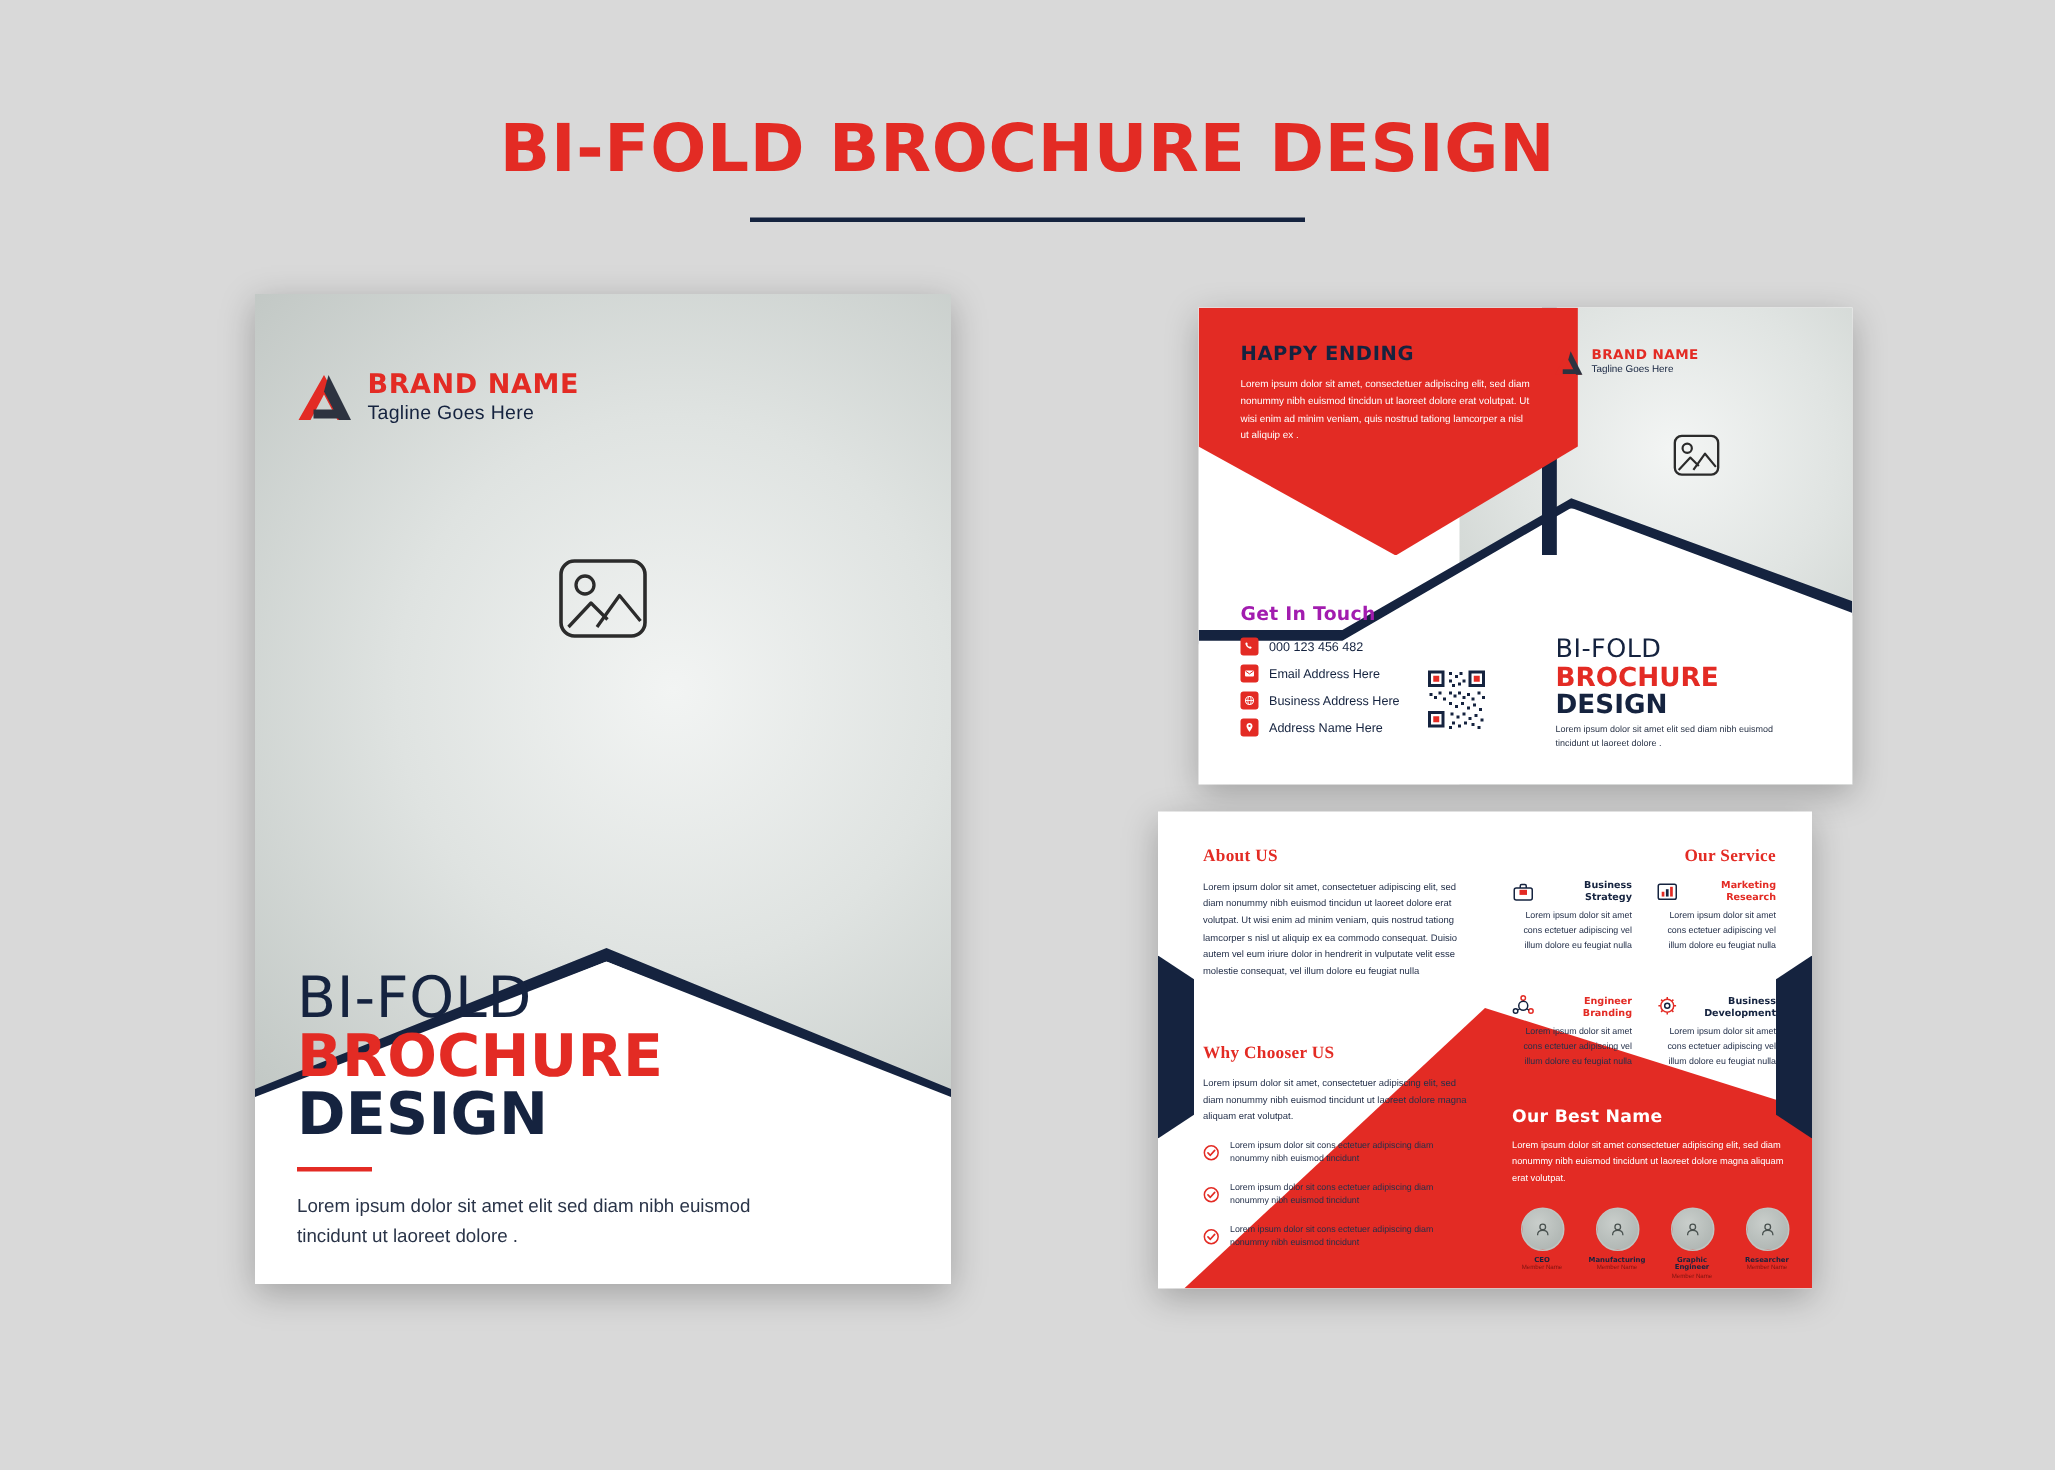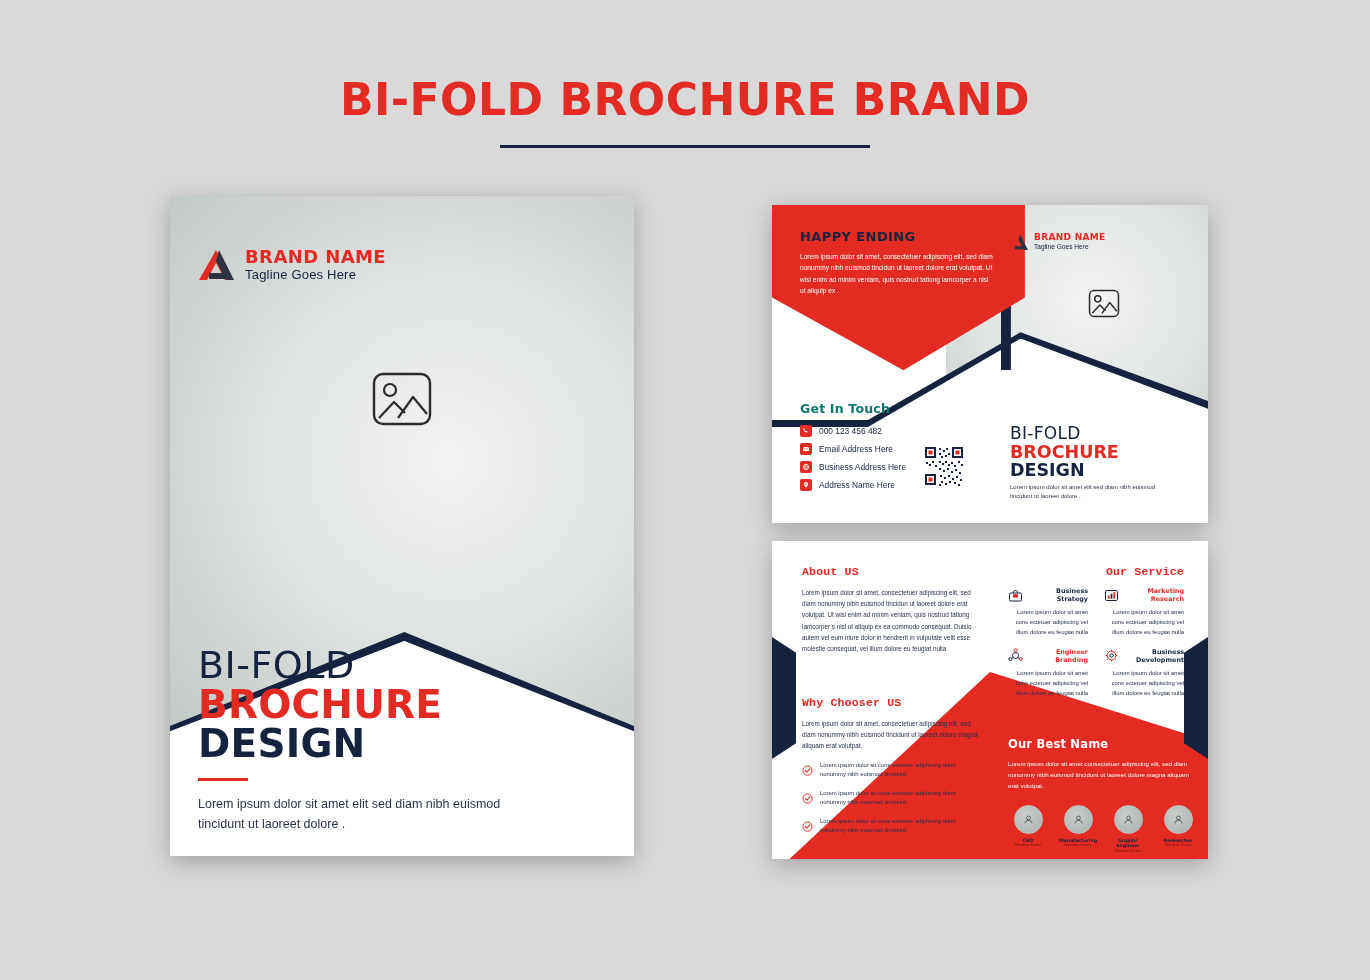--- a/index.html
+++ b/index.html
@@ -54,21 +54,21 @@
   .hl1{font-size:38px;font-weight:400;color:#15233f;letter-spacing:.5px;line-height:1.02;
     font-family:"DejaVu Sans",sans-serif;}
   .hl2{font-size:39px;font-weight:700;color:#e32b24;letter-spacing:.2px;line-height:1.02;
     font-family:"DejaVu Sans",sans-serif;}
   .hl3{font-size:39px;font-weight:700;color:#15233f;letter-spacing:.2px;line-height:1.02;
     font-family:"DejaVu Sans",sans-serif;}
   .hl-rule{width:50px;height:3px;background:#e32b24;margin:14px 0 14px;}
   .cover-sub{font-size:12.5px;color:#2a3448;line-height:1.55;}
 
   
-  #spread1{left:772px;top:205px;width:436px;height:318px;}
+  #spread1{left:799px;top:205px;width:436px;height:318px;}
   .s1-grad{position:absolute;right:0;top:0;width:60%;height:100%;
     background:radial-gradient(circle at 55% 30%, #f3f5f4 0%, #e0e4e2 40%, #c6ccc8 85%, #bcc3bf 100%);}
   .s1-white-bottom{position:absolute;left:0;bottom:0;width:100%;height:58%;background:#fff;
     clip-path:polygon(0 100%,0 48%,22% 48%,57% 0,100% 38%,100% 100%);}
   .s1-navy-bottom{position:absolute;left:0;bottom:0;width:100%;height:60%;background:#15233f;
     clip-path:polygon(0 46%,22% 46%,57% 0,100% 36%,100% 41%,57% 5%,22% 51%,0 51%);}
   .s1-red{position:absolute;left:0;top:0;width:58%;height:52%;background:#e32b24;
     clip-path:polygon(0 0,100% 0,100% 56%,52% 100%,0 56%);}
   .s1-navy-edge{position:absolute;left:52.5%;top:0;width:10px;height:52%;background:#15233f;
     clip-path:polygon(0 0,100% 0,100% 100%,0 100%);}
@@ -89,45 +89,45 @@
   .s1-h1{font-size:17px;color:#15233f;letter-spacing:.3px;line-height:1.04;
     font-family:"DejaVu Sans",sans-serif;}
   .s1-h2{font-size:17.5px;font-weight:700;color:#e32b24;line-height:1.04;
     font-family:"DejaVu Sans",sans-serif;}
   .s1-h3{font-size:17.5px;font-weight:700;color:#15233f;line-height:1.04;
     font-family:"DejaVu Sans",sans-serif;}
   .s1-sub{position:absolute;left:238px;bottom:22px;width:160px;font-size:6px;
     color:#2a3448;line-height:1.5;}
 
   .git{position:absolute;left:28px;top:196px;}
-  .git-ttl{font-size:12.5px;font-weight:700;color:#0f766e;letter-spacing:.2px;
+  .git-ttl{font-size:12.5px;font-weight:700;color:#a21caf;letter-spacing:.2px;
     font-family:"DejaVu Sans",sans-serif;margin-bottom:9px;}
   .git-row{display:flex;align-items:center;gap:7px;margin-bottom:6px;}
   .git-ic{width:12px;height:12px;border-radius:2px;background:#e32b24;flex:none;
     display:flex;align-items:center;justify-content:center;}
   .git-ic svg{display:block;}
   .git-tx{font-size:8.4px;color:#15233f;white-space:nowrap;}
   .qr{position:absolute;left:151px;top:240px;width:42px;height:42px;}
 
   
   #spread2{left:772px;top:541px;width:436px;height:318px;}
   .s2-notch-l{position:absolute;left:0;top:96px;width:24px;height:122px;background:#15233f;
     clip-path:polygon(0 0,100% 13%,100% 87%,0 100%);}
   .s2-notch-r{position:absolute;right:0;top:96px;width:24px;height:122px;background:#15233f;
     clip-path:polygon(100% 0,0 13%,0 87%,100% 100%);}
   .s2-red{position:absolute;left:0;bottom:0;width:100%;height:60%;background:#e32b24;
     clip-path:polygon(4% 100%,50% 2%,100% 38%,100% 100%);}
 
   .col-l{position:absolute;left:30px;top:24px;width:176px;}
   .col-r{position:absolute;left:236px;top:24px;width:176px;text-align:right;}
   .sec-ttl{font-size:11.5px;font-weight:700;color:#e32b24;letter-spacing:.2px;
-    font-family:Liberation Mono, monospace;margin-bottom:9px;}
+    font-family:Liberation Serif, serif;margin-bottom:9px;}
   .body-sm{font-size:6.3px;color:#24304a;line-height:1.78;}
 
-  .svc-grid{display:flex;flex-wrap:wrap;gap:10px 16px;margin-top:4px;}
+  .svc-grid{display:flex;flex-wrap:wrap;gap:26px 16px;margin-top:4px;}
   .svc{width:80px;}
   .svc-head{display:flex;align-items:center;gap:5px;margin-bottom:5px;}
   .svc-ic{width:15px;height:15px;flex:none;}
   .svc-nm{font-size:6.4px;font-weight:700;line-height:1.25;
     font-family:"DejaVu Sans",sans-serif;}
   .svc-nm.navy{color:#15233f;} .svc-nm.red{color:#e32b24;}
   .svc-tx{font-size:5.9px;color:#24304a;line-height:1.68;}
 
   .why{position:absolute;left:30px;top:155px;width:180px;}
   .chk-row{display:flex;gap:7px;margin-top:9px;align-items:flex-start;}
@@ -145,21 +145,21 @@
     border:1.5px solid #bfc5c2;display:flex;align-items:center;justify-content:center;}
   .tm-role{font-size:4.6px;font-weight:700;color:#15233f;line-height:1.2;
     font-family:"DejaVu Sans",sans-serif;}
   .tm-name{font-size:4.1px;color:#7e1410;line-height:1.2;}
 </style>
 </head>
 <body>
 
 <div class="stage">
 
-  <div class="page-title">BI-FOLD BROCHURE BRAND</div>
+  <div class="page-title">BI-FOLD BROCHURE DESIGN</div>
   <div class="title-rule"></div>
 
   <div class="sheet" id="cover">
     <div class="cover-grad"></div>
 
     <div class="img-ph">
       <svg viewBox="0 0 62 56" width="62" height="56">
         <rect x="3" y="3" width="56" height="50" rx="9" fill="none" stroke="#2b2b2b" stroke-width="2.4"></rect>
         <circle cx="19" cy="19" r="6" fill="none" stroke="#2b2b2b" stroke-width="2.2"></circle>
         <path d="M8 47 L23 31 L34 42" fill="none" stroke="#2b2b2b" stroke-width="2.2" stroke-linejoin="round"></path>

